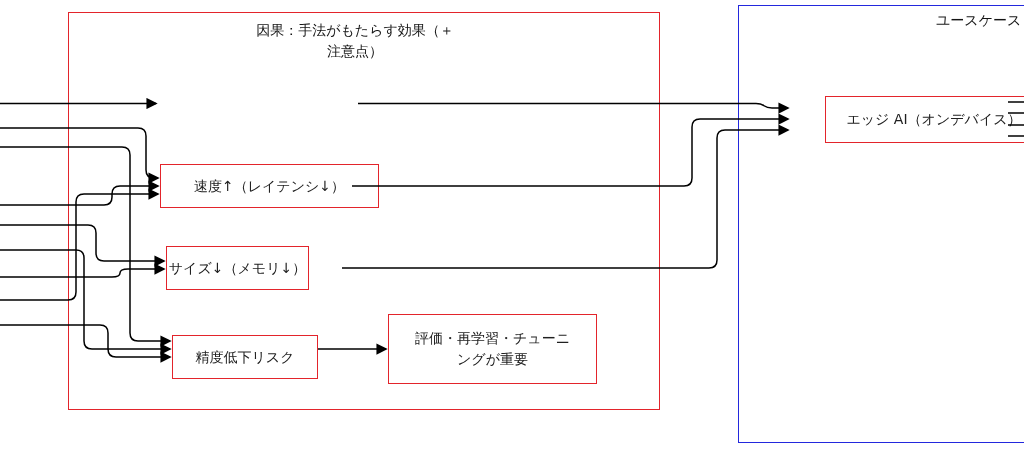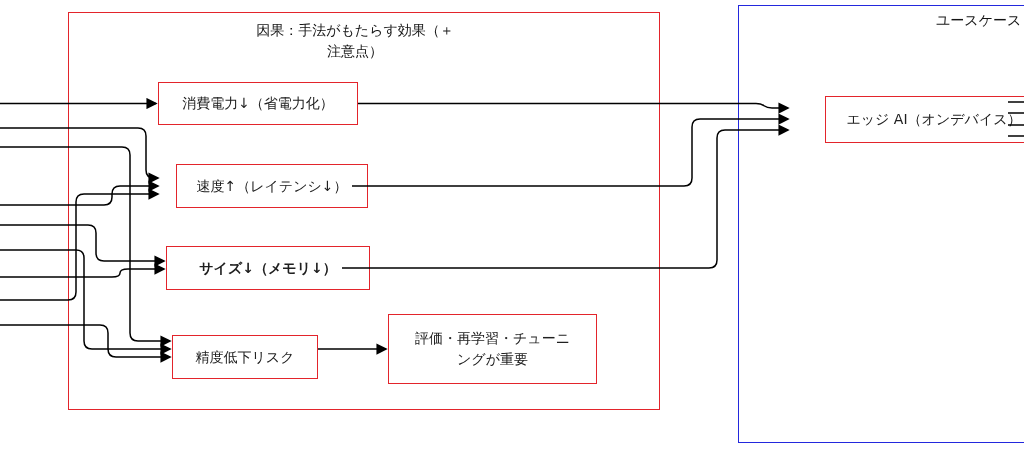--- a/index.html
+++ b/index.html
@@ -35,23 +35,22 @@
 <body>
 
 <div class="stage">
 
   <div class="container red" style="left:68px; top:12px; width:592px; height:398px;"></div>
   <div class="container-title" style="left:255px; top:20px; width:200px;">因果：手法がもたらす効果（＋注意点）</div>
 
   <div class="container blue" style="left:738px; top:5px; width:330px; height:438px;"></div>
   <div class="container-title usecase-title" style="left:936px; top:10px; width:120px;">ユースケース</div>
 
-  <div class="node" style="left:158px; top:82px;  width:200px; height:43px;">消費電力↓（省電力化）</div>
-  <div class="node" style="left:176px; top:164px; width:192px; height:44px;">速度↑（レイテンシ↓）</div>
-  <div class="node" style="left:166px; top:246px; width:204px; height:44px;font-weight:bold;">サイズ↓（メモリ↓）</div>
+  <div class="node" style="left:160px; top:164px; width:219px; height:44px;">速度↑（レイテンシ↓）</div>
+  <div class="node" style="left:166px; top:246px; width:143px; height:44px;">サイズ↓（メモリ↓）</div>
   <div class="node" style="left:172px; top:335px; width:146px; height:44px;">精度低下リスク</div>
   <div class="node" style="left:388px; top:314px; width:209px; height:70px; padding:0 26px;">評価・再学習・チューニングが重要</div>
 
   <div class="node" style="left:825px; top:96px; width:218px; height:47px;">エッジ AI（オンデバイス）</div>
 
   <svg class="arrows" viewBox="0 0 1024 455">
     <defs>
       <marker id="arrow" viewBox="0 0 10 10" refX="8.5" refY="5" markerWidth="7.5" markerHeight="7.5" orient="auto-start-reverse">
         <path d="M0 0 L10 5 L0 10 Z" class="arrowhead"></path>
       </marker>

